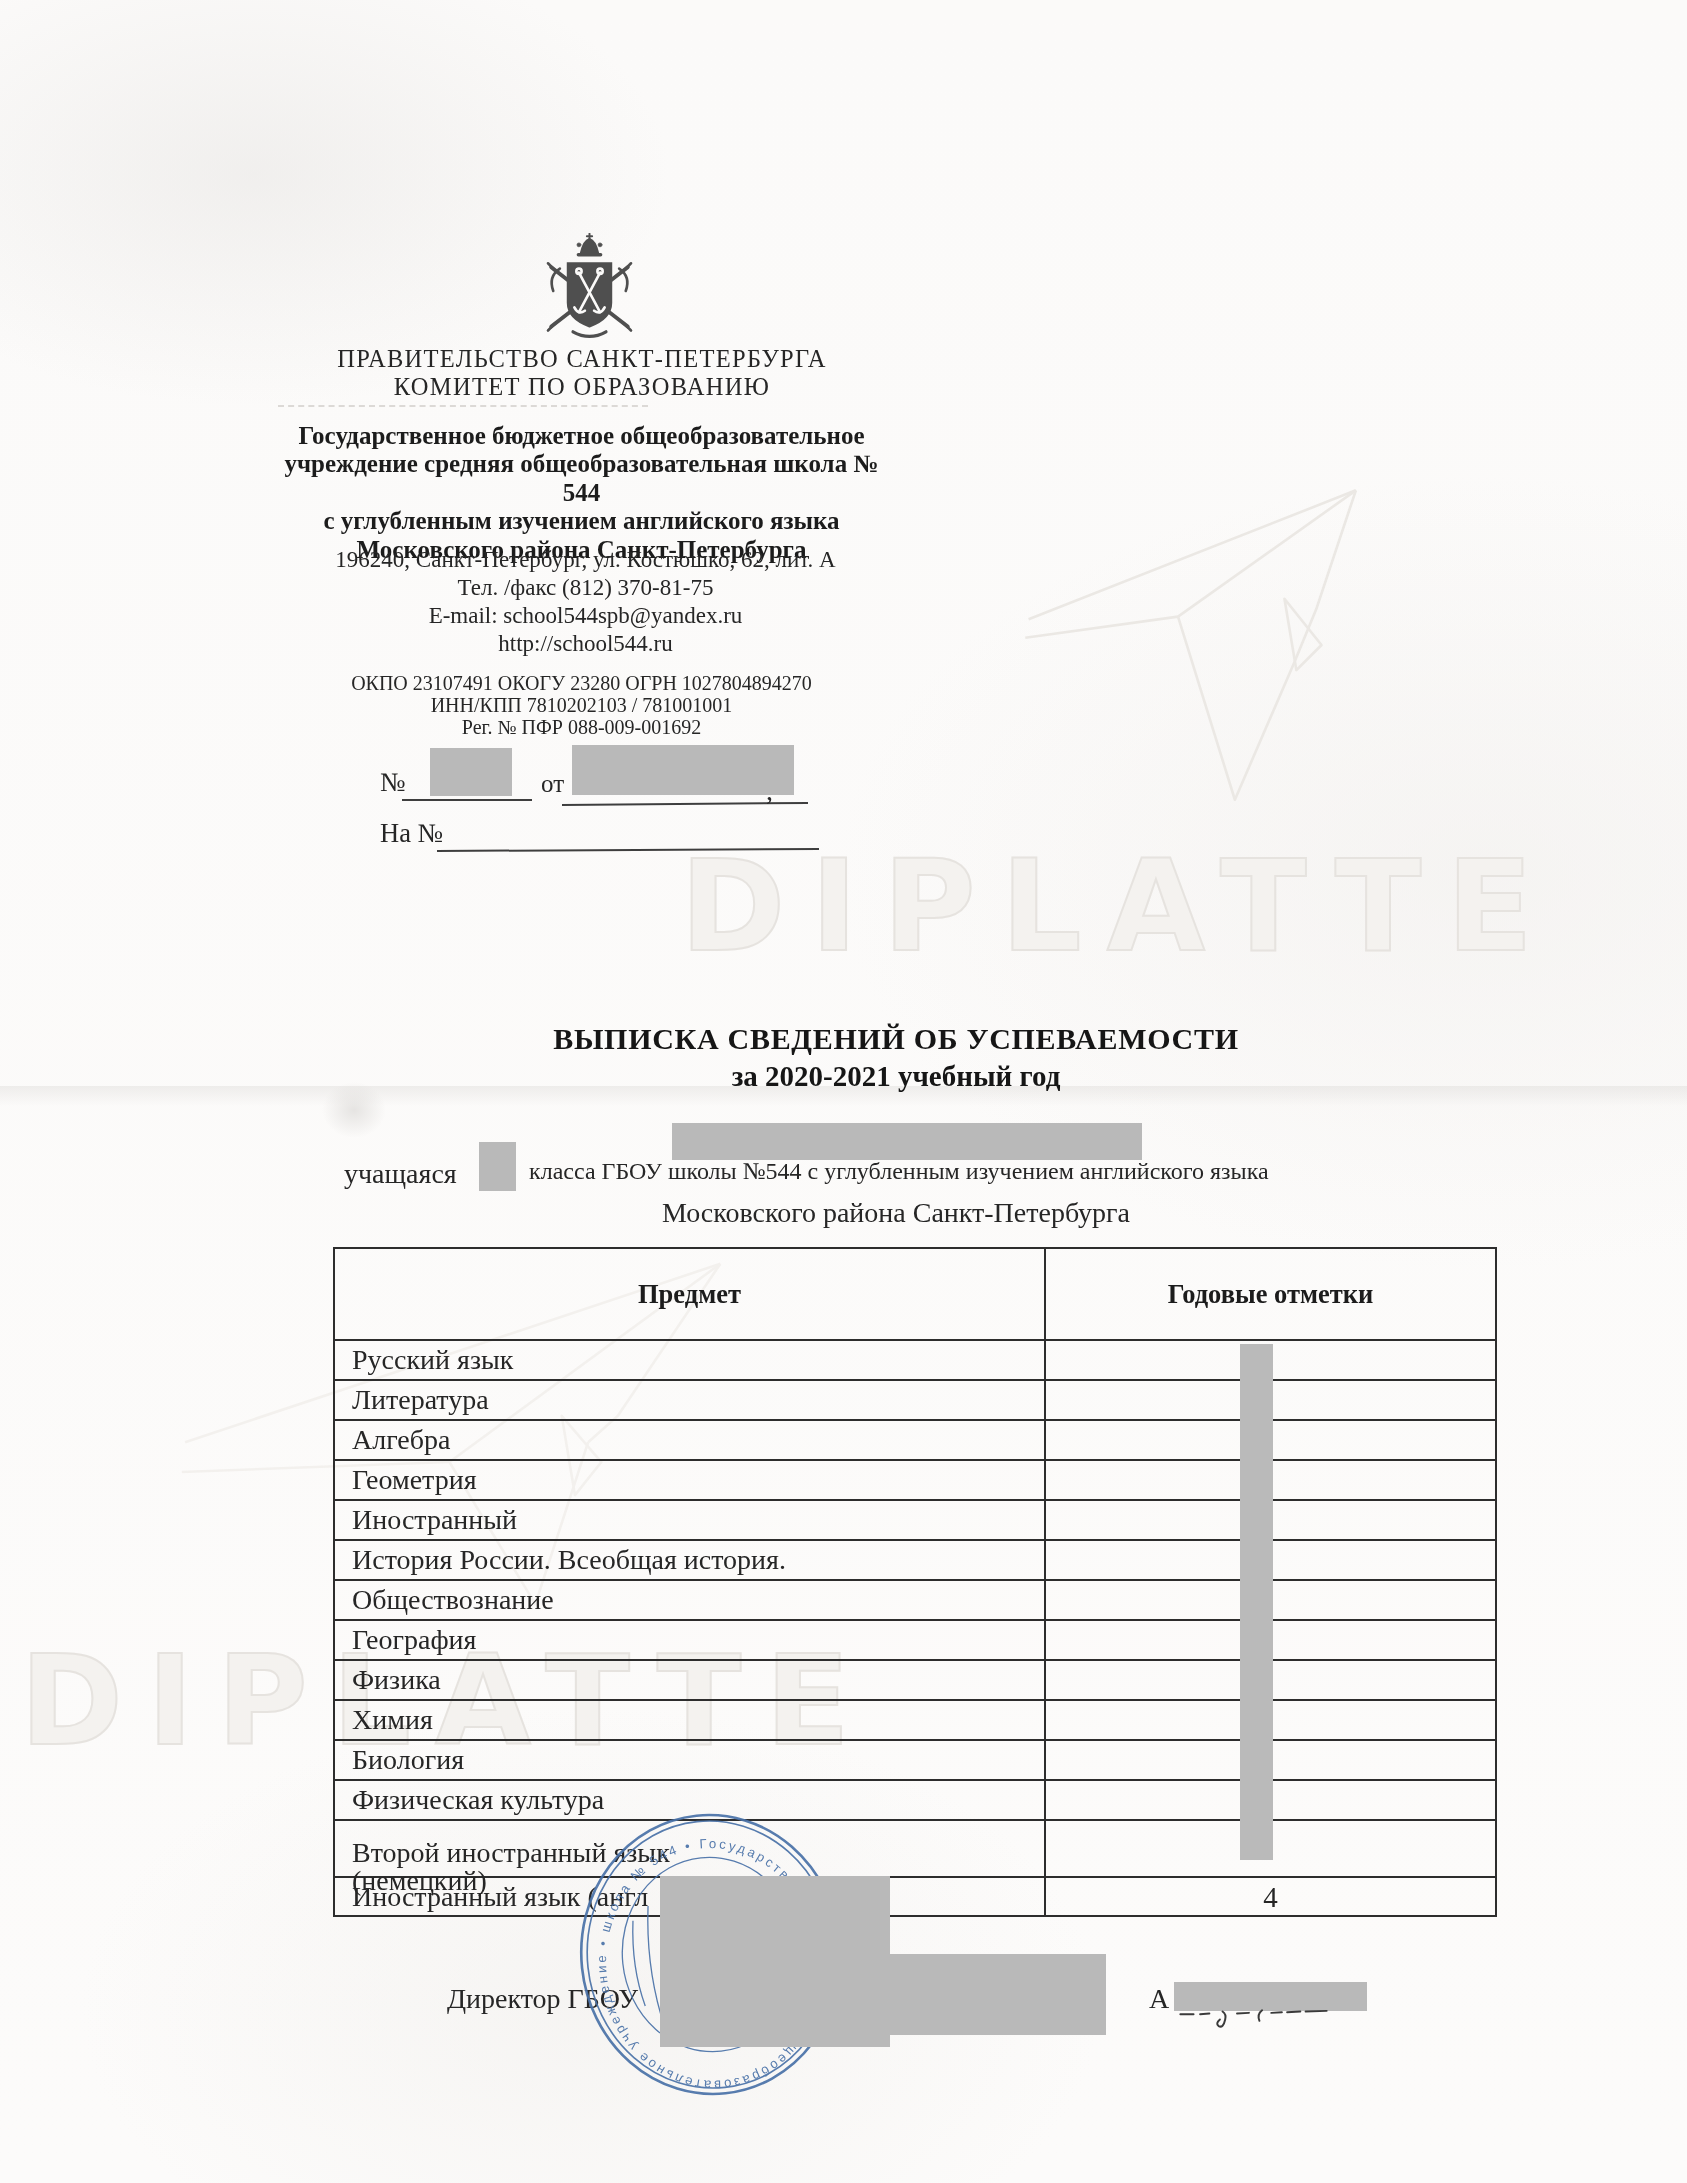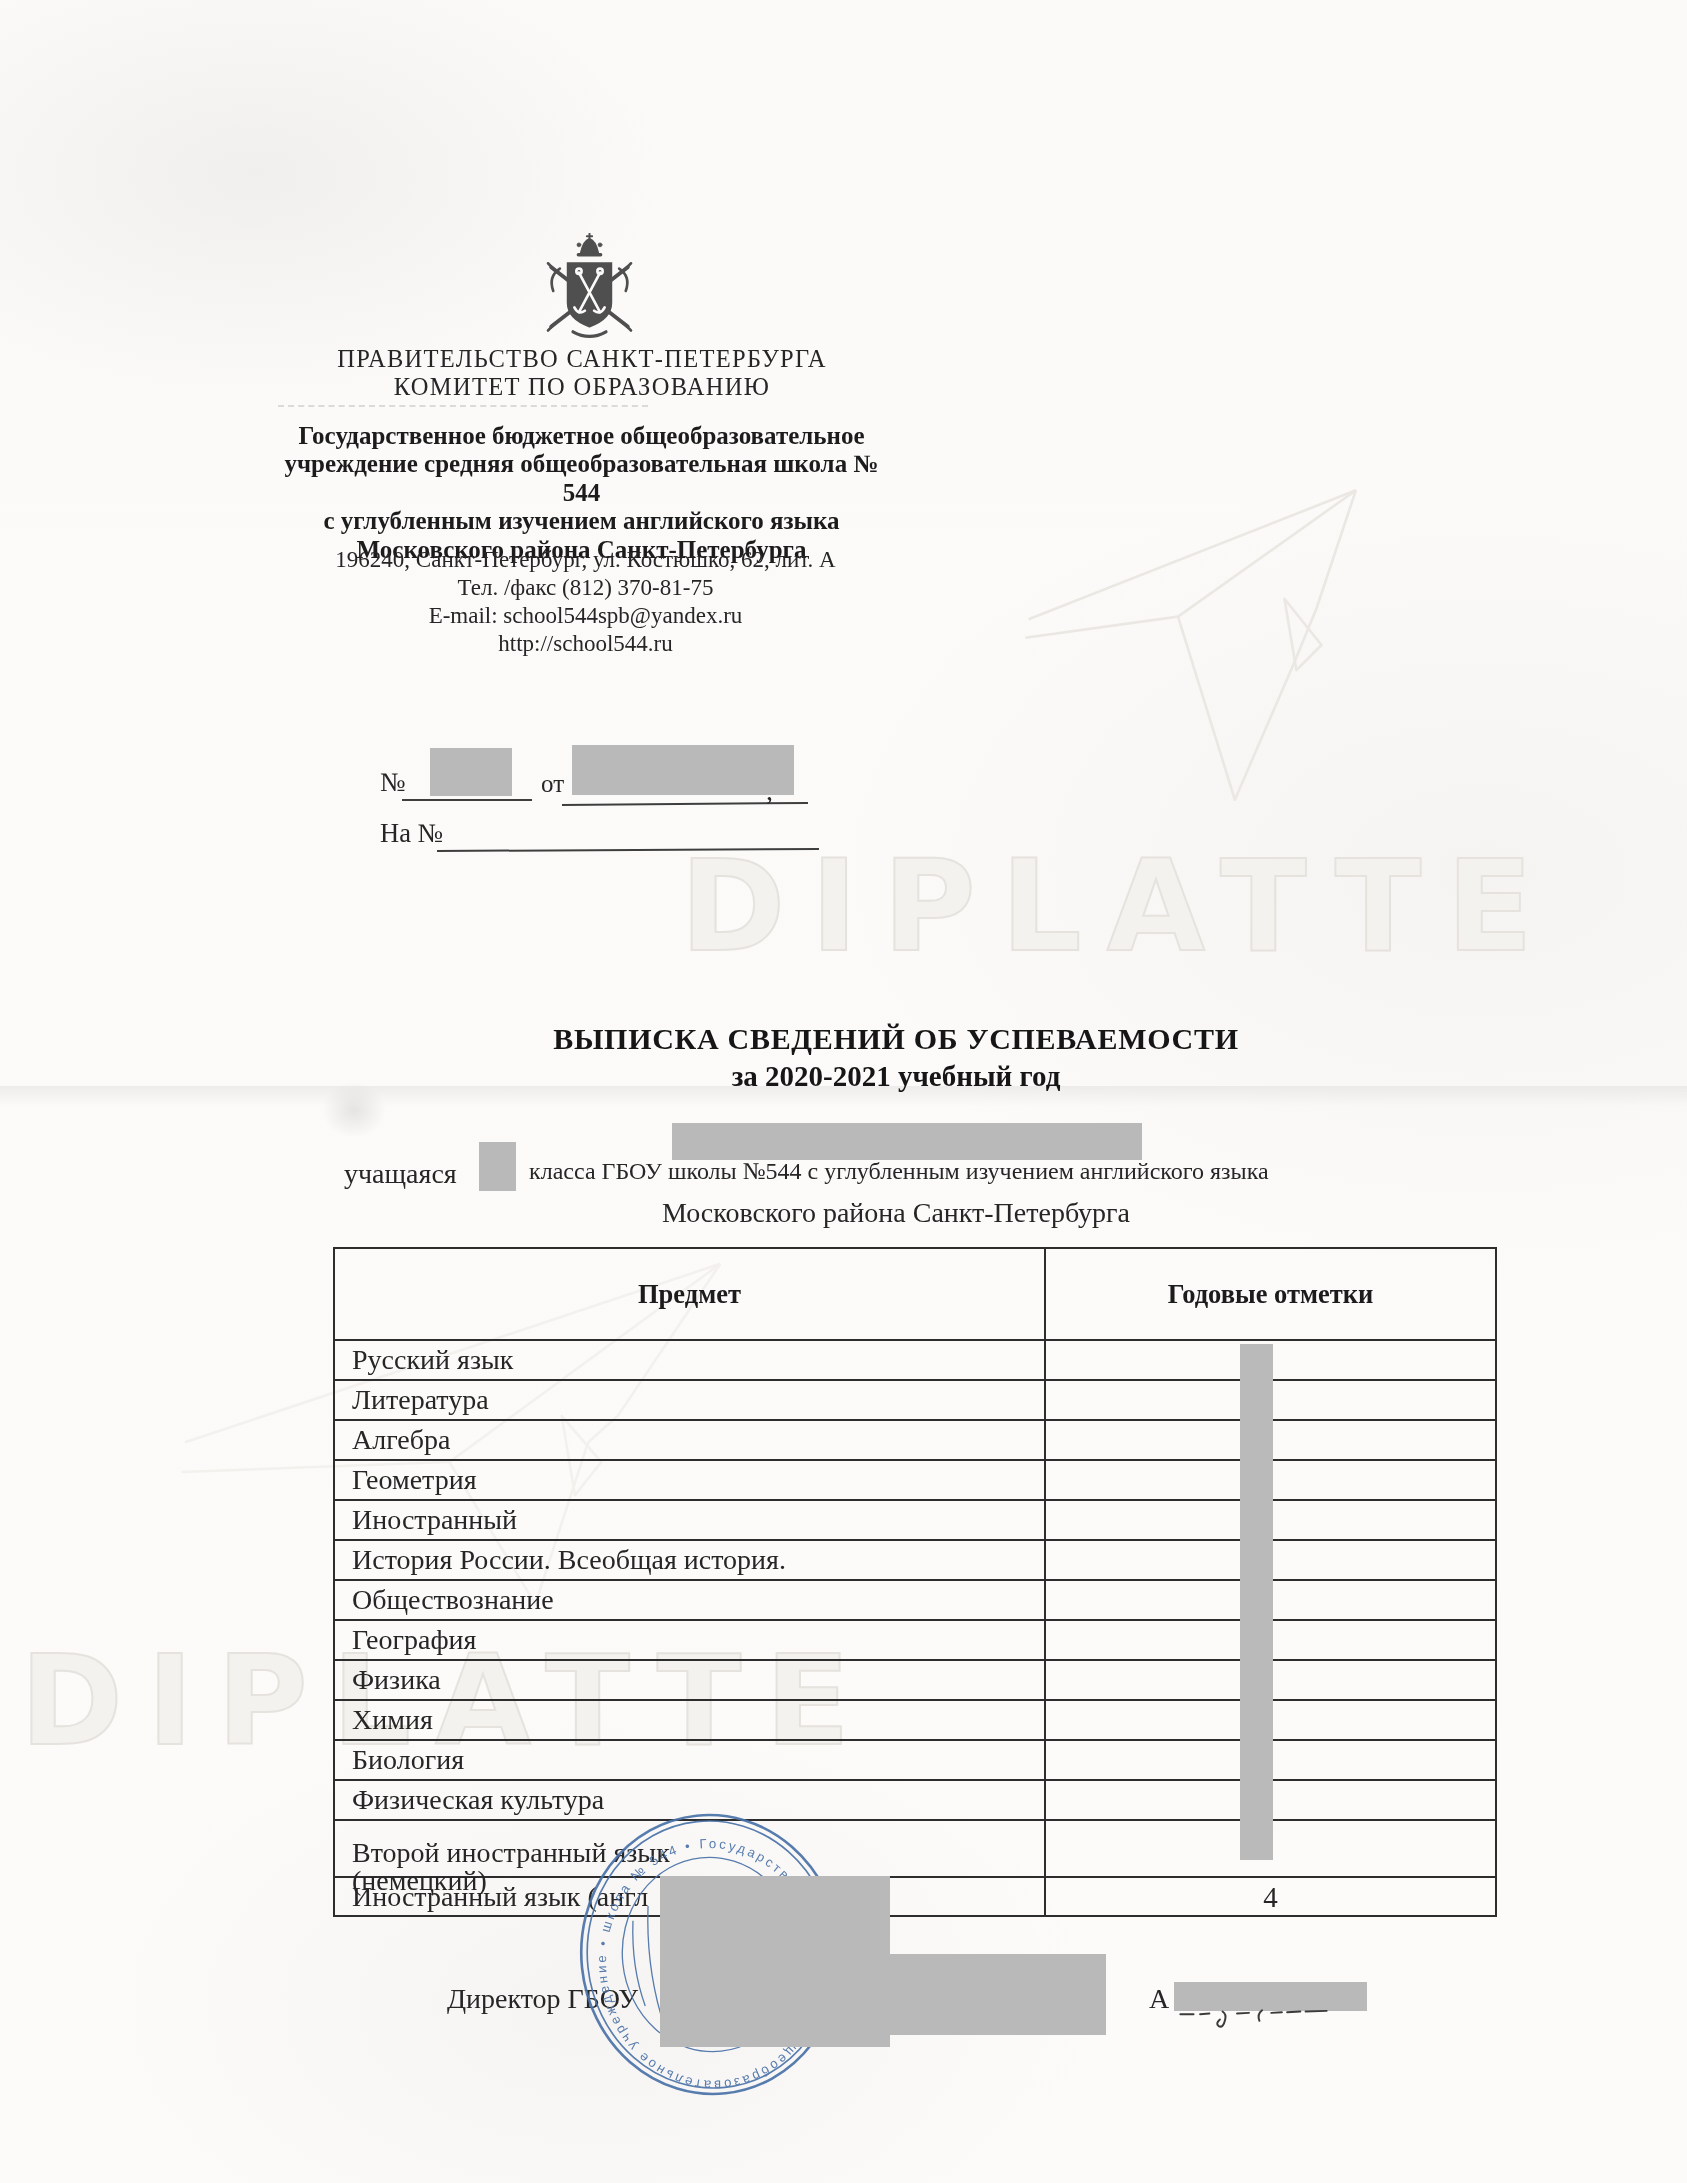--- a/index.html
+++ b/index.html
@@ -158,20 +158,25 @@
     <div>Московского района Санкт-Петербурга</div>
   </div>
 
   <div class="abs ctr" id="addrblock">
     <div>196240, Санкт-Петербург, ул. Костюшко, 62,  лит. А</div>
     <div>Тел. /факс (812) 370-81-75</div>
     <div>E-mail: school544spb@yandex.ru</div>
     <div>http://school544.ru</div>
   </div>
 
+  <div class="abs ctr" id="codesblock">
+    <div>ОКПО 23107491 ОКОГУ 23280  ОГРН 1027804894270</div>
+    <div>ИНН/КПП  7810202103 / 781001001</div>
+    <div>Рег. № ПФР 088-009-001692</div>
+  </div>
 
   <div class="abs" id="numlabel">№</div>
   <div class="redact" id="numbox"></div>
   <div class="abs" id="numline1"></div>
   <div class="abs" id="fromlabel">от</div>
   <div class="redact" id="frombox"></div>
   <div class="abs" id="numline2"></div>
   <div class="abs" id="commamark">,</div>
   <div class="abs" id="replylabel">На №</div>
   <div class="abs" id="replyline"></div>

